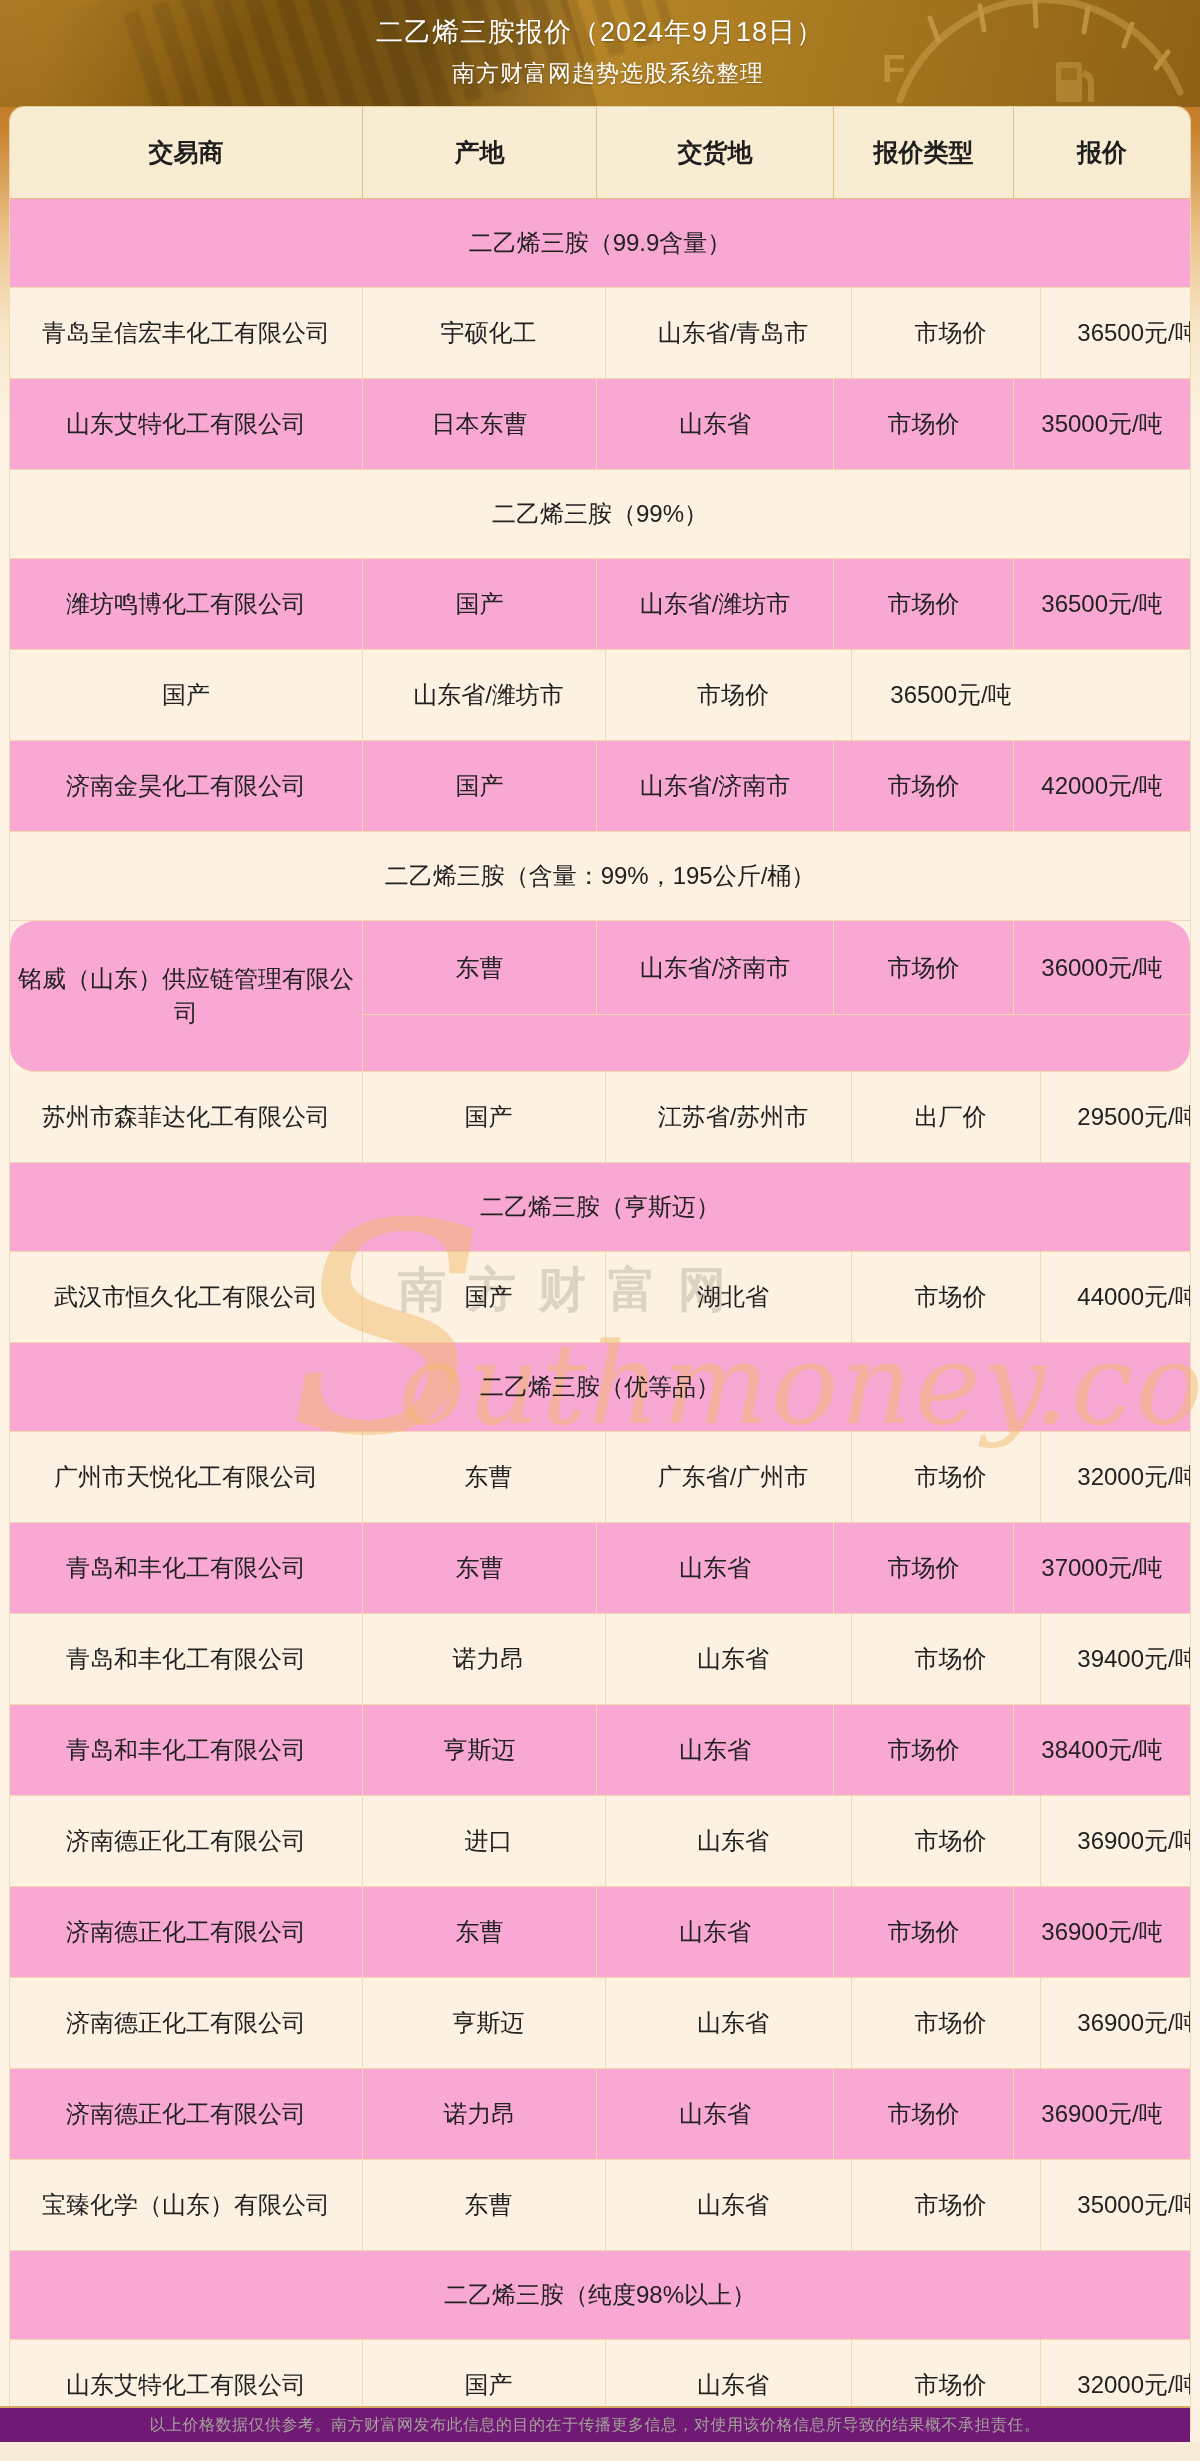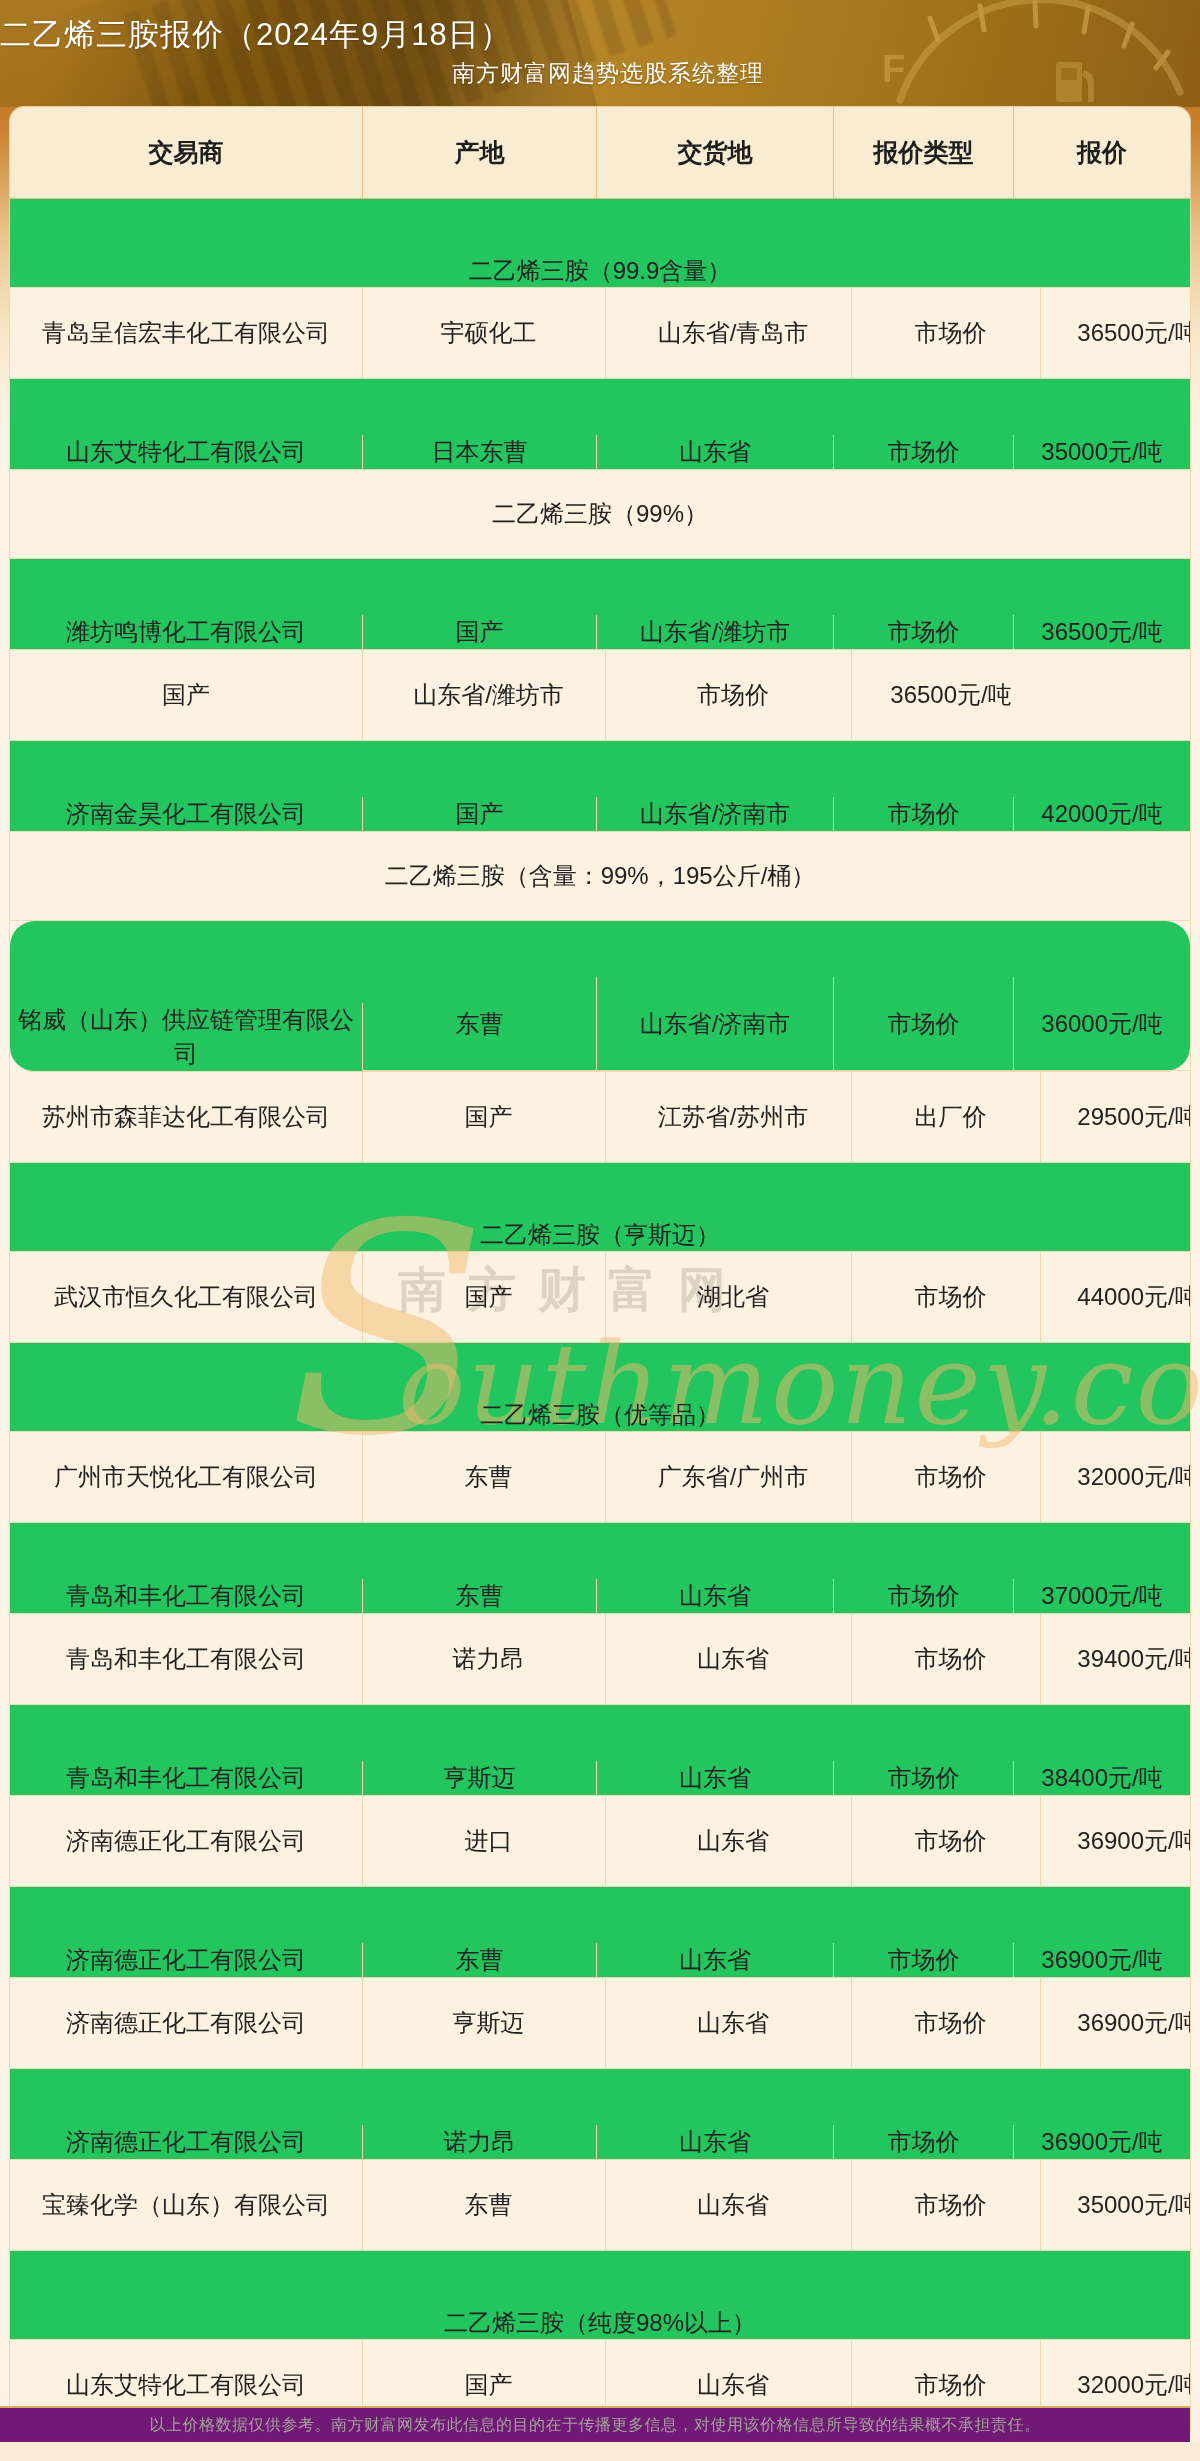--- a/index.html
+++ b/index.html
@@ -25,22 +25,22 @@
     transform:rotate(-18deg);
     background:repeating-linear-gradient(90deg,rgba(40,25,4,.28) 0 16px,rgba(40,25,4,0) 16px 30px);
     opacity:.5;filter:blur(1px);
   }
   .banner-shape3{
     position:absolute;left:-30px;top:-30px;width:420px;height:160px;
     background:linear-gradient(135deg,rgba(226,178,74,.40) 0%,rgba(226,178,74,0) 60%);
   }
   .gauge{position:absolute;right:0;top:0;height:107px;width:340px;opacity:.55;}
   .banner-title{
-    position:absolute;left:0;top:14px;width:100%;
-    color:#ffffff;font-size:31px;font-weight:500;letter-spacing:1px;
+    position:absolute;left:0;top:14px;width:100%;text-align:center;
+    color:#ffffff;font-size:27px;font-weight:500;letter-spacing:1px;
     text-shadow:0 1px 2px rgba(60,35,0,.35);
   }
   .banner-subtitle{
     position:absolute;left:8px;top:58px;width:100%;text-align:center;
     color:#ffffff;font-size:23px;font-weight:500;letter-spacing:1px;
     text-shadow:0 1px 2px rgba(60,35,0,.35);
   }
 
   
   .table{
@@ -56,21 +56,21 @@
     display:flex;align-items:center;justify-content:center;
     font-size:25px;font-weight:700;color:#1e1e1e;
     border-right:1px solid #e3c089;
   }
   .hcell:last-child{border-right:none;}
   .row{
     display:grid;grid-template-columns:353px 234px 237px 180px 176px;
     height:90px;border-bottom:1px solid #efd8b2;
   }
   .row.section{display:flex;height:88px;align-items:center;justify-content:center;}
-  .row.white{background:#22c55e;align-items:flex-end;}
+  .row.white{background:#f9a8d4;}
   .row.cream{background:#fdf2e2;gap:9px;}
   .cell{
     display:flex;align-items:center;justify-content:center;text-align:center;
     font-size:24px;font-weight:500;color:#222222;padding:0 8px;line-height:34px;
     border-right:1px solid #efd8b2;
   }
   .cell:last-child,.cell.nb{border-right:none;}
   .cell span{position:relative;z-index:2;}
   .section-label{position:relative;z-index:2;font-size:24px;font-weight:500;color:#222222;}
   

